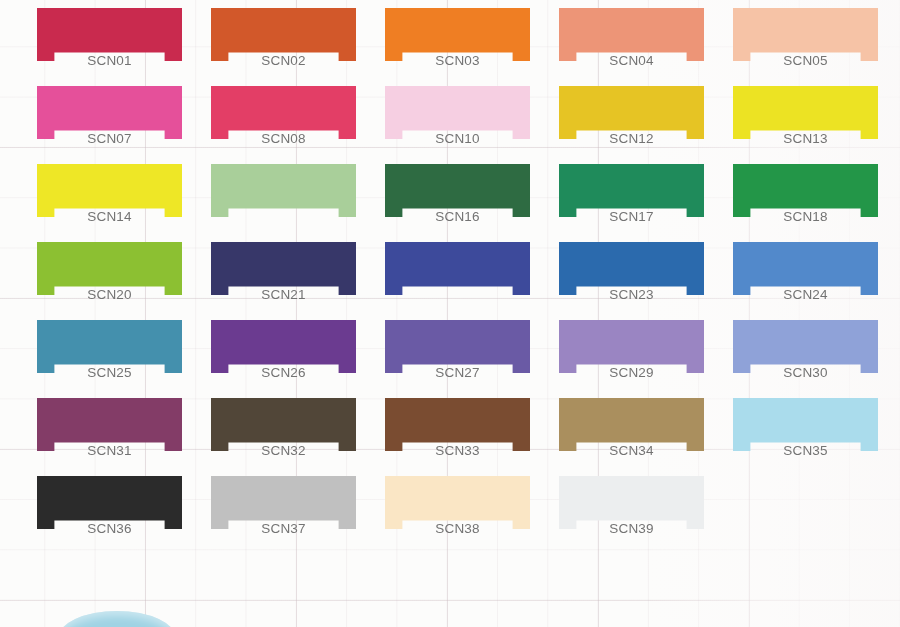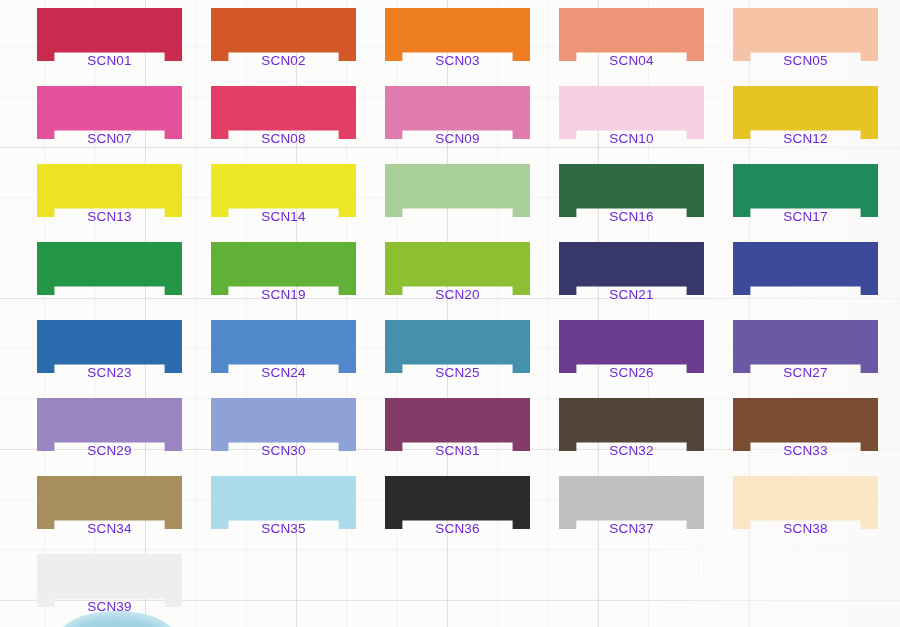--- a/index.html
+++ b/index.html
@@ -92,21 +92,21 @@
 
   .swatch-label {
     position: absolute;
     left: 0;
     right: 0;
     top: 45px;
     text-align: center;
     font-family: "Liberation Sans", sans-serif;
     font-size: 13.5px;
     letter-spacing: 0.2px;
-    color: #6d28d9;
+    color: #737373;
     white-space: nowrap;
     line-height: 16px;
   }
 
   
   #bottom-blue-object {
     position: absolute;
     left: 58px;
     bottom: -30px;
     width: 118px;
@@ -148,24 +148,20 @@
       </div>
       <div class="swatch-cell">
         <div class="swatch-chip" title="#e5509a" style="background-color: rgb(229, 80, 154);"></div>
         <div class="swatch-label">SCN07</div>
       </div>
       <div class="swatch-cell">
         <div class="swatch-chip" title="#e33e66" style="background-color: rgb(227, 62, 102);"></div>
         <div class="swatch-label">SCN08</div>
       </div>
       <div class="swatch-cell">
-        <div class="swatch-chip" title="#e07bae" style="background-color: rgb(224, 123, 174);"></div>
-        <div class="swatch-label">SCN09</div>
-      </div>
-      <div class="swatch-cell">
         <div class="swatch-chip" title="#f6cfe2" style="background-color: rgb(246, 207, 226);"></div>
         <div class="swatch-label">SCN10</div>
       </div>
       <div class="swatch-cell">
         <div class="swatch-chip" title="#e6c424" style="background-color: rgb(230, 196, 36);"></div>
         <div class="swatch-label">SCN12</div>
       </div>
       <div class="swatch-cell">
         <div class="swatch-chip" title="#ece323" style="background-color: rgb(236, 227, 35);"></div>
         <div class="swatch-label">SCN13</div>
@@ -180,24 +176,21 @@
       <div class="swatch-cell">
         <div class="swatch-chip" title="#2e6b42" style="background-color: rgb(46, 107, 66);"></div>
         <div class="swatch-label">SCN16</div>
       </div>
       <div class="swatch-cell">
         <div class="swatch-chip" title="#1f8b5b" style="background-color: rgb(31, 139, 91);"></div>
         <div class="swatch-label">SCN17</div>
       </div>
       <div class="swatch-cell">
         <div class="swatch-chip" title="#239648" style="background-color: rgb(35, 150, 72);"></div>
-      </div>
-      <div class="swatch-cell">
-        <div class="swatch-chip" title="#61b038" style="background-color: rgb(97, 176, 56);"></div>
-        <div class="swatch-label">SCN19</div>
+        <div class="swatch-label">SCN18</div>
       </div>
       <div class="swatch-cell">
         <div class="swatch-chip" title="#8cc032" style="background-color: rgb(140, 192, 50);"></div>
         <div class="swatch-label">SCN20</div>
       </div>
       <div class="swatch-cell">
         <div class="swatch-chip" title="#373769" style="background-color: rgb(55, 55, 105);"></div>
         <div class="swatch-label">SCN21</div>
       </div>
       <div class="swatch-cell">

